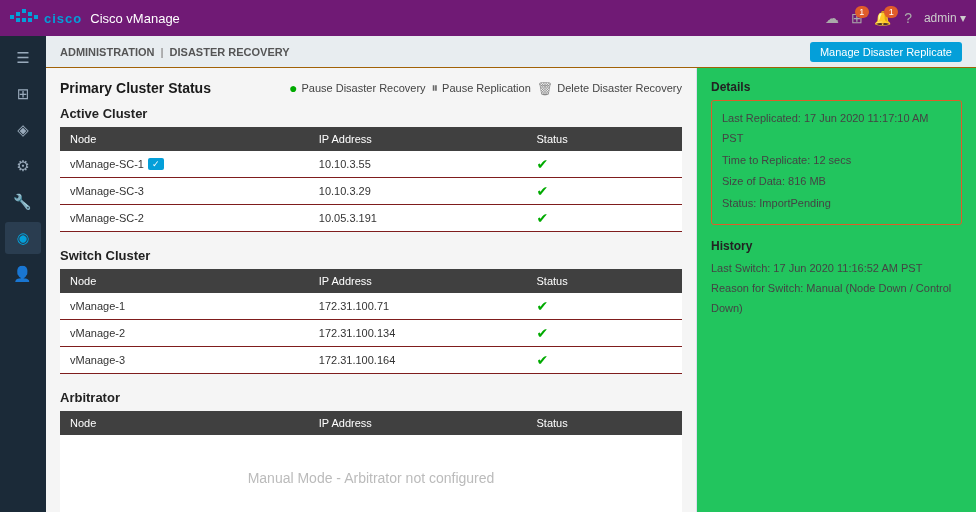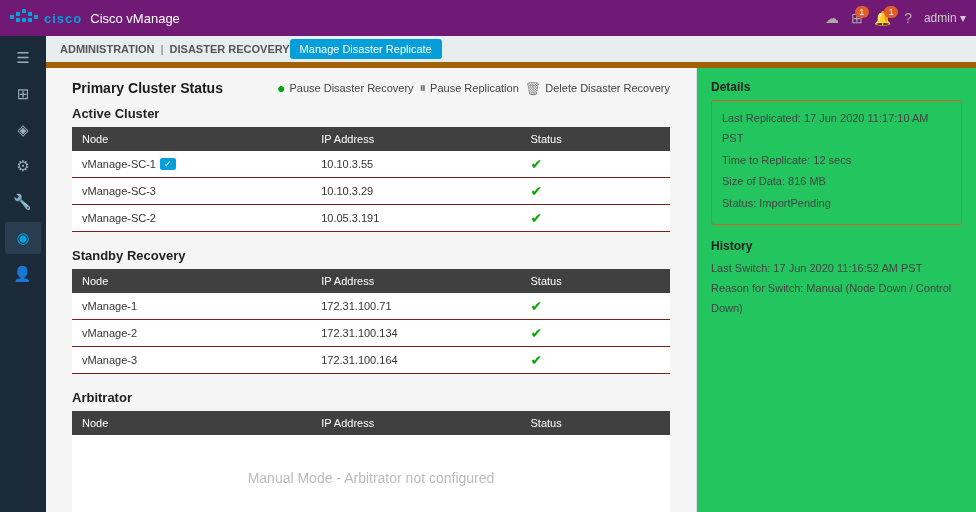--- a/index.html
+++ b/index.html
@@ -48,37 +48,38 @@
 
     
     .main { flex: 1; display: flex; flex-direction: column; overflow: hidden; }
 
     
     .subheader {
       background: #e8edf0;
       height: 32px;
       display: flex;
       align-items: center;
+      justify-content: space-between;
       padding: 10px 14px;
-      border-bottom: 6px solid #a16207;
+      border-bottom: 1px solid #a16207;
     }
     .breadcrumb { display: flex; align-items: center; gap: 6px; font-size: 11px; color: #555; font-weight: 600; }
     .manage-dr-btn {
       background: #049fd9; color: #fff; border: none;
       padding: 4px 10px; border-radius: 3px; font-size: 11px; cursor: pointer;
     }
 
     
     .content-area {
       flex: 1; display: flex; overflow: hidden;
     }
 
     
     .left-panel {
-      flex: 1; overflow-y: auto; padding: 12px 26px;
+      flex: 1; overflow-y: auto; padding: 12px 14px;
     }
 
     
     .page-title-bar {
       display: flex; align-items: center; justify-content: space-between;
       margin-bottom: 10px;
     }
     .page-title { font-size: 14px; font-weight: 600; color: #1a1a1a; }
     .action-buttons { display: flex; gap: 6px; align-items: center; }
     .action-btn {
@@ -271,21 +272,21 @@
     <td>10.05.3.191</td>
     <td>
       <span class="status-ok">✔</span>
     </td>
   </tr>
               </tbody>
           </table>
         </div>
 
         <div class="cluster-section">
-          <div class="cluster-title">Standby Recovery</div>
+          <div class="cluster-title">Switch Cluster</div>
           <table class="data-table">
             <thead>
               <tr>
                 <th class="col-node">Node</th>
                 <th class="col-ip">IP Address</th>
                 <th class="col-status">Status</th>
               </tr>
             </thead>
             <tbody id="standby-cluster-body">
                 <tr>

